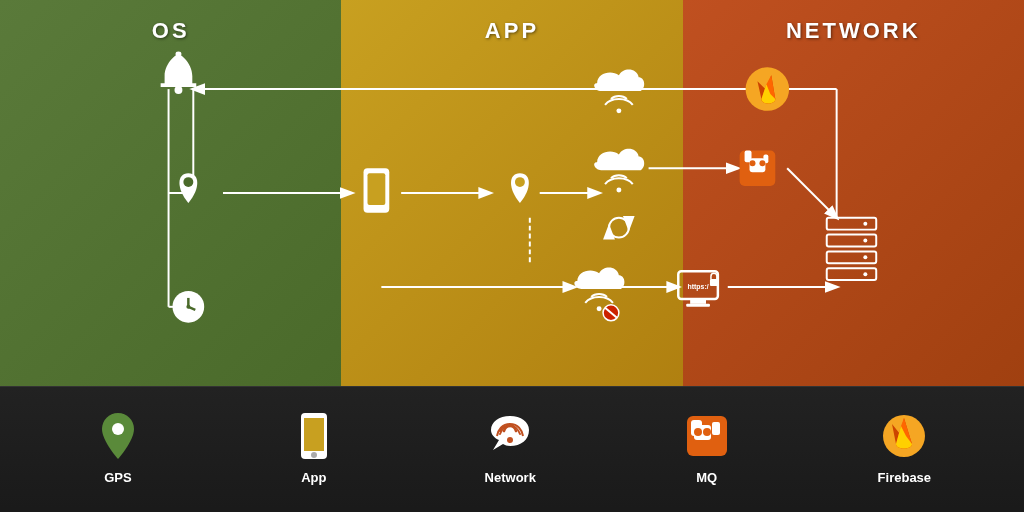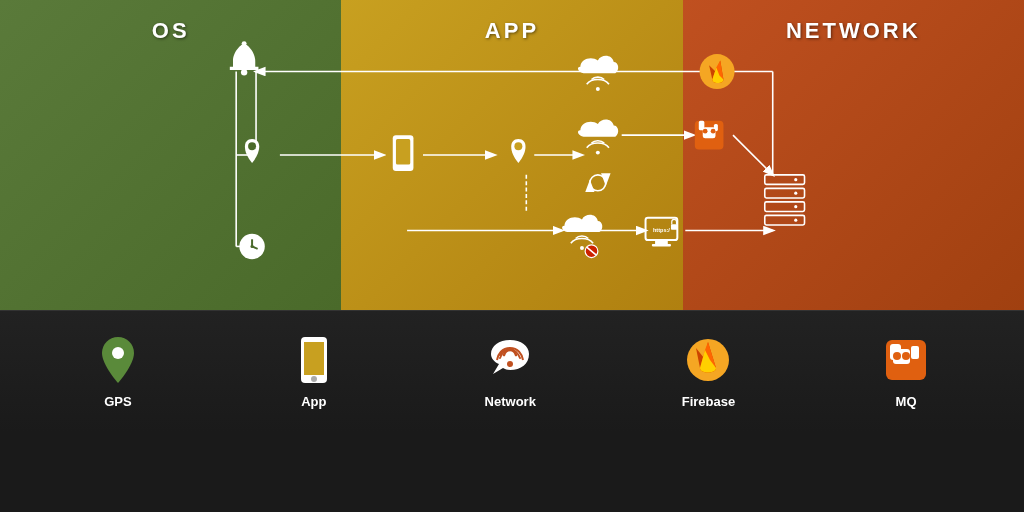--- a/index.html
+++ b/index.html
@@ -8,21 +8,21 @@
       height: 512px;
       overflow: hidden;
       background: #1a1a1a;
       font-family: Arial, sans-serif;
       position: relative;
     }
 
     
     .diagram-area {
       width: 1024px;
-      height: 310px;
+      height: 386px;
       display: flex;
       position: relative;
       background: #111;
     }
 
     
     .col {
       flex: 1;
       position: relative;
       display: flex;
@@ -291,39 +291,39 @@
           <path d="M19,17 C20,14 22,12 25,12 C28,12 30,14 31,17" stroke="#c05020" stroke-width="2.5" fill="none" stroke-linecap="round"></path>
           <path d="M15,20 C17,15 21,11 25,11 C29,11 33,15 35,20" stroke="#c05020" stroke-width="2" fill="none" stroke-linecap="round"></path>
         </svg>
       </div>
       <span class="legend-label">Network</span>
     </div>
 
     <div class="legend-item">
       <div class="legend-icon-wrap">
         <svg width="44" height="44" viewBox="0 0 44 44">
-          <circle cx="22" cy="22" r="21" fill="#f5a623"></circle>
-          <path d="M14,30 L10,10 L18,20 L22,4 L30,30 C30,36 14,36 14,30 Z" fill="#cc4400"></path>
-          <path d="M14,30 L19,12 L22,4 L30,30 C30,36 14,36 14,30 Z" fill="#ff6600"></path>
-          <path d="M14,30 L19,12 L24,22 L30,30 C30,36 14,36 14,30 Z" fill="#ffd000"></path>
-        </svg>
-      </div>
-      <span class="legend-label">Firebase</span>
-    </div>
-
-    <div class="legend-item">
-      <div class="legend-icon-wrap">
-        <svg width="44" height="44" viewBox="0 0 44 44">
           <rect x="2" y="2" width="40" height="40" rx="6" fill="#e06010"></rect>
           <rect x="9" y="11" width="17" height="15" rx="3" fill="white"></rect>
           <rect x="6" y="6" width="11" height="16" rx="3" fill="white"></rect>
           <rect x="27" y="8" width="8" height="13" rx="2" fill="white"></rect>
           <circle cx="13" cy="18" r="4" fill="#e06010"></circle>
           <circle cx="22" cy="18" r="4" fill="#e06010"></circle>
         </svg>
       </div>
       <span class="legend-label">MQ</span>
     </div>
 
+    <div class="legend-item">
+      <div class="legend-icon-wrap">
+        <svg width="44" height="44" viewBox="0 0 44 44">
+          <circle cx="22" cy="22" r="21" fill="#f5a623"></circle>
+          <path d="M14,30 L10,10 L18,20 L22,4 L30,30 C30,36 14,36 14,30 Z" fill="#cc4400"></path>
+          <path d="M14,30 L19,12 L22,4 L30,30 C30,36 14,36 14,30 Z" fill="#ff6600"></path>
+          <path d="M14,30 L19,12 L24,22 L30,30 C30,36 14,36 14,30 Z" fill="#ffd000"></path>
+        </svg>
+      </div>
+      <span class="legend-label">Firebase</span>
+    </div>
+
 
   </div>
 
 </div>
 
 </body></html>

